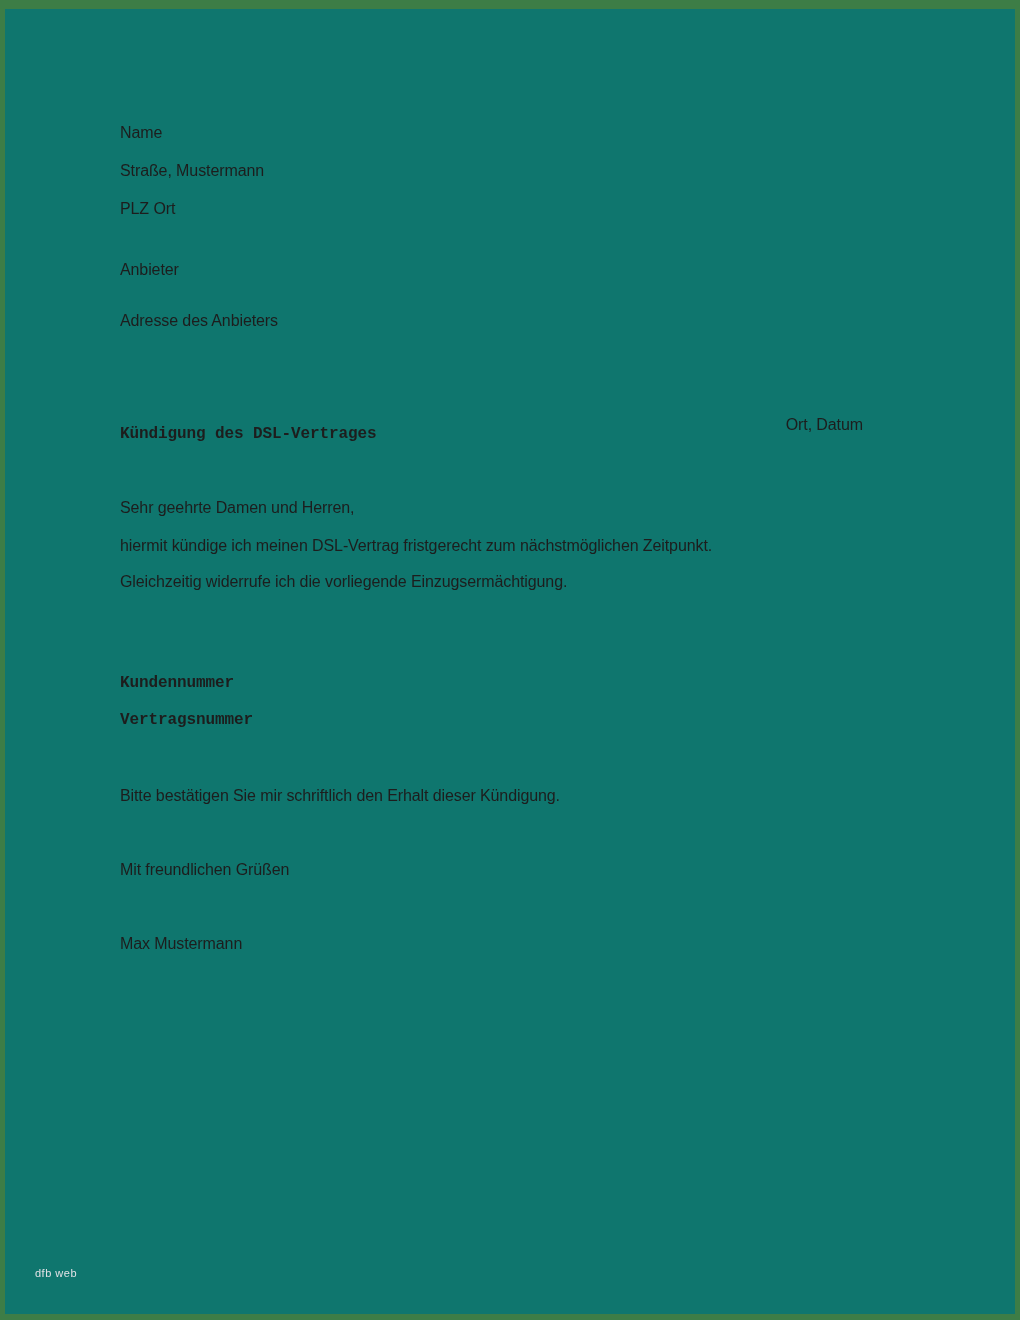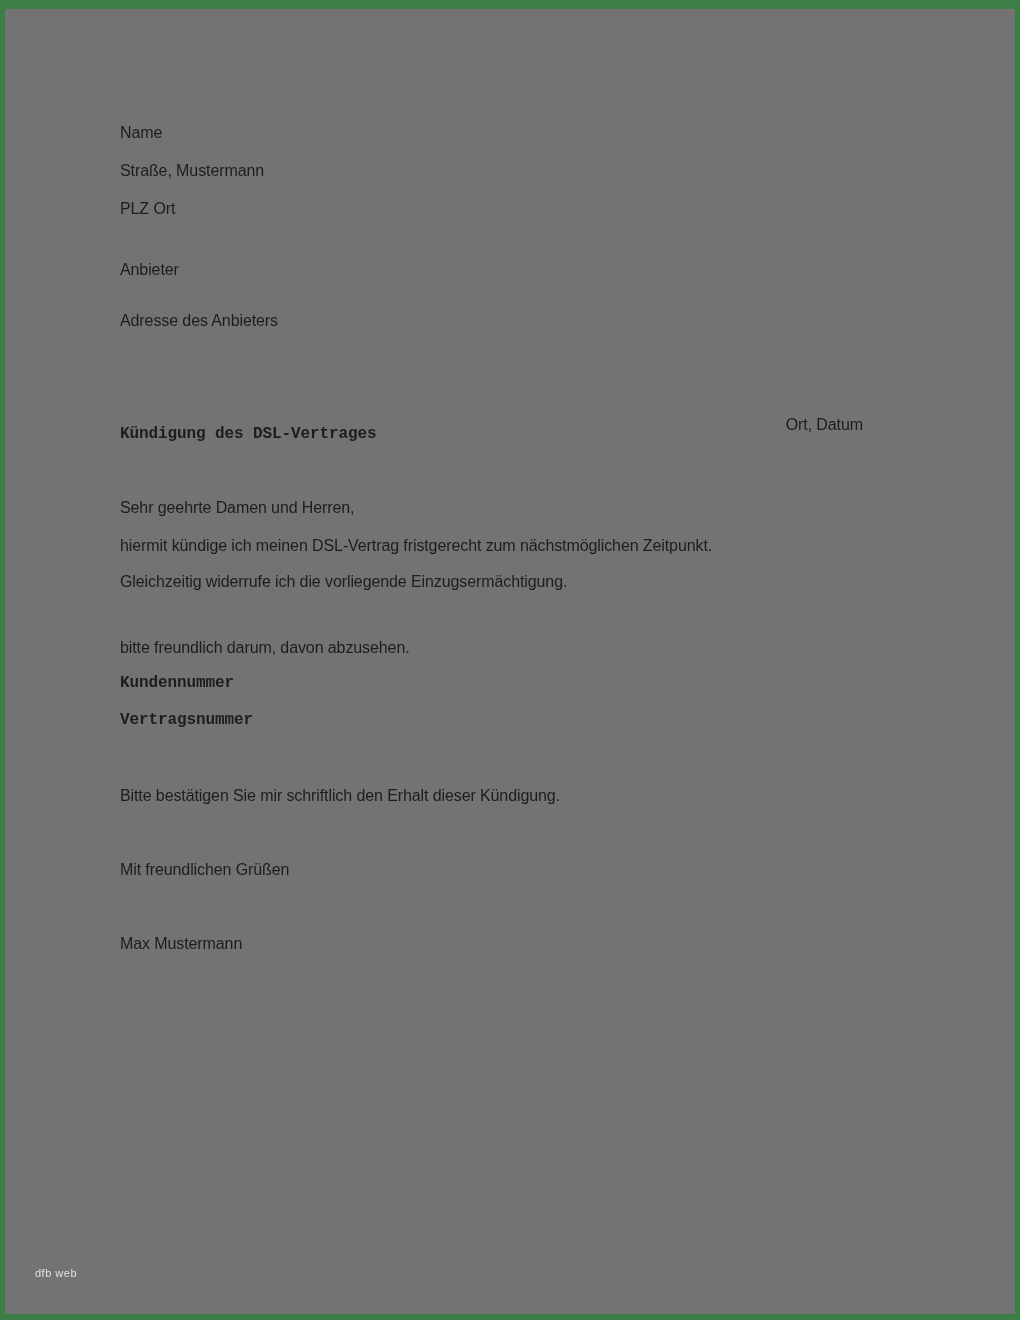--- a/index.html
+++ b/index.html
@@ -5,21 +5,21 @@
   html, body {
     margin: 0;
     padding: 0;
     background: #ffffff;
   }
   .page {
     position: relative;
     width: 1020px;
     height: 1320px;
     box-sizing: border-box;
-    background: #737373;
+    background: #0f766e;
     border-style: solid;
     border-color: #3d7d46;
     border-width: 9px 5px 6px 5px;
     font-family: "Liberation Sans", sans-serif;
     font-size: 16px;
     line-height: 20px;
     color: #1d1d1d;
     letter-spacing: -0.1px;
     overflow: hidden;
   }
@@ -62,21 +62,20 @@
   <div class="date-line">Ort, Datum</div>
 
   <div class="line bold" style="top:415px">Kündigung des DSL-Vertrages</div>
 
   <div class="line" style="top:489px">Sehr geehrte Damen und Herren,</div>
 
   <div class="line" style="top:563px">Gleichzeitig widerrufe ich die vorliegende Einzugsermächtigung.</div>
 
   <div class="line" style="top:527px">hiermit kündige ich meinen DSL-Vertrag fristgerecht zum nächstmöglichen Zeitpunkt.</div>
 
-  <div class="line" style="top:629px">bitte freundlich darum, davon abzusehen.</div>
 
   <div class="line bold" style="top:664px">Kundennummer</div>
   <div class="line bold" style="top:701px">Vertragsnummer</div>
 
   <div class="line" style="top:777px">Bitte bestätigen Sie mir schriftlich den Erhalt dieser Kündigung.</div>
 
   <div class="line" style="top:851px">Mit freundlichen Grüßen</div>
 
   <div class="line" style="top:925px">Max Mustermann</div>
 

